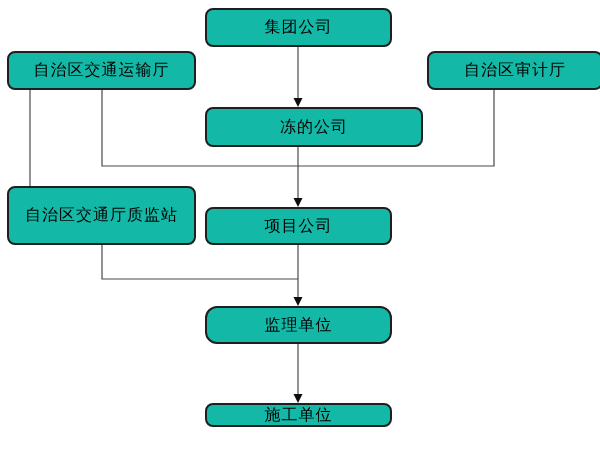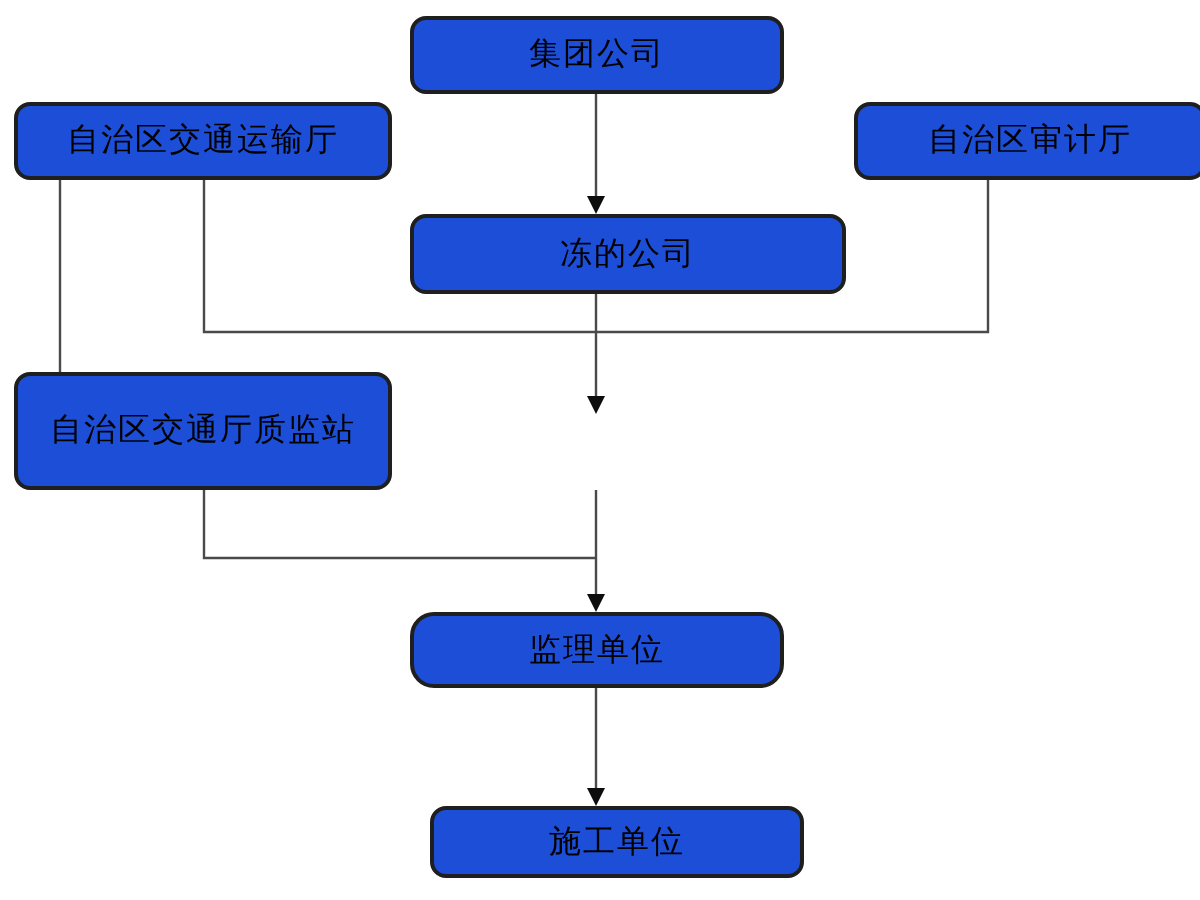--- a/index.html
+++ b/index.html
@@ -19,21 +19,21 @@
     position: absolute;
     left: 0;
     top: 0;
     width: 600px;
     height: 450px;
     z-index: 0;
   }
   .node {
     position: absolute;
     box-sizing: border-box;
-    background: #1d4ed8;
+    background: #14b8a6;
     border: 2px solid #1f1f1f;
     border-radius: 8px;
     display: flex;
     align-items: center;
     justify-content: center;
     z-index: 1;
   }
   .node span {
     font-size: 16px;
     color: #000000;
@@ -41,21 +41,21 @@
     white-space: nowrap;
   }
   
   .n-group        { left: 205px; top: 8px;   width: 187px; height: 39px; }
   .n-transport    { left: 7px;   top: 51px;  width: 189px; height: 39px; }
   .n-audit        { left: 427px; top: 51px;  width: 176px; height: 39px; }
   .n-dongde       { left: 205px; top: 107px; width: 218px; height: 40px; text-align: right; }
   .n-quality      { left: 7px;   top: 186px; width: 189px; height: 59px; }
   .n-project      { left: 205px; top: 207px; width: 187px; height: 38px; }
   .n-supervision  { left: 205px; top: 306px; width: 187px; height: 38px; border-radius: 12px; }
-  .n-construction { left: 215px; top: 403px; width: 187px; height: 36px; }
+  .n-construction { left: 205px; top: 403px; width: 187px; height: 24px; }
 </style>
 </head>
 <body>
 
 <div class="canvas">
 
   <svg class="edges" viewBox="0 0 600 450" xmlns="http://www.w3.org/2000/svg">
 
     <polyline points="298,47 298,98" fill="none" stroke="#4a4a4a" stroke-width="1.2"></polyline>
     <polygon points="293.5,98 302.5,98 298,107" fill="#0d0d0d"></polygon>
@@ -91,20 +91,23 @@
   </div>
 
   <div class="node n-dongde">
     <span>冻的公司</span>
   </div>
 
   <div class="node n-quality">
     <span>自治区交通厅质监站</span>
   </div>
 
+  <div class="node n-project">
+    <span>项目公司</span>
+  </div>
 
   <div class="node n-supervision">
     <span>监理单位</span>
   </div>
 
   <div class="node n-construction">
     <span>施工单位</span>
   </div>
 
 </div>

